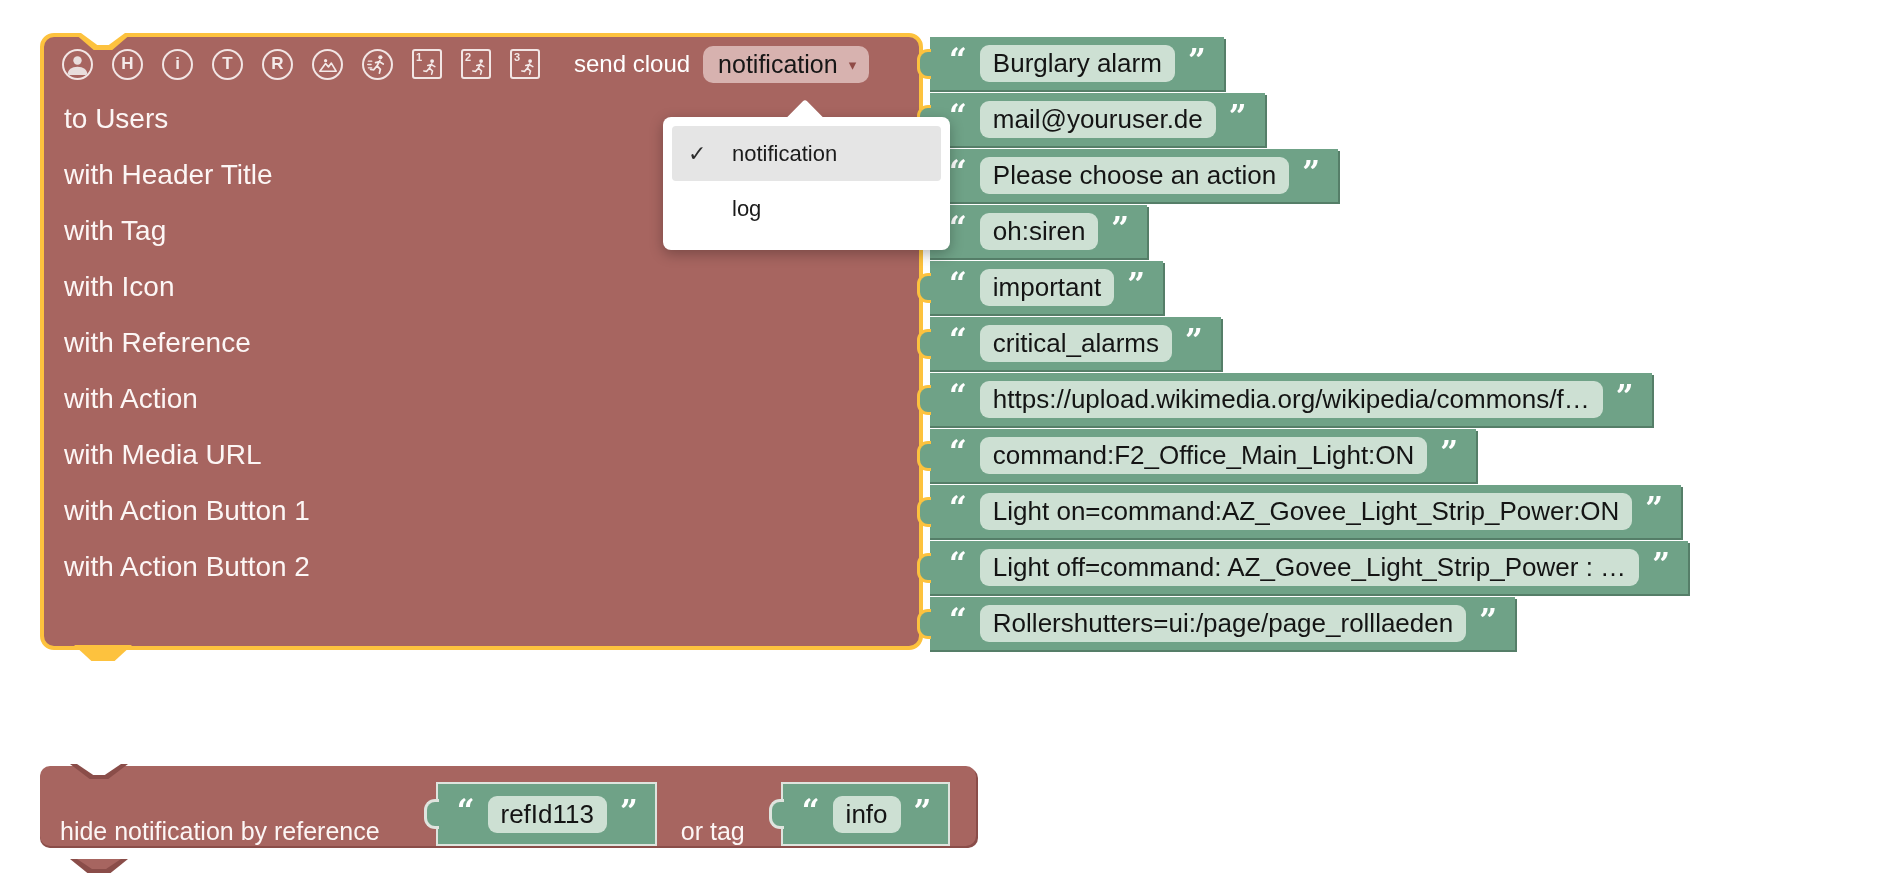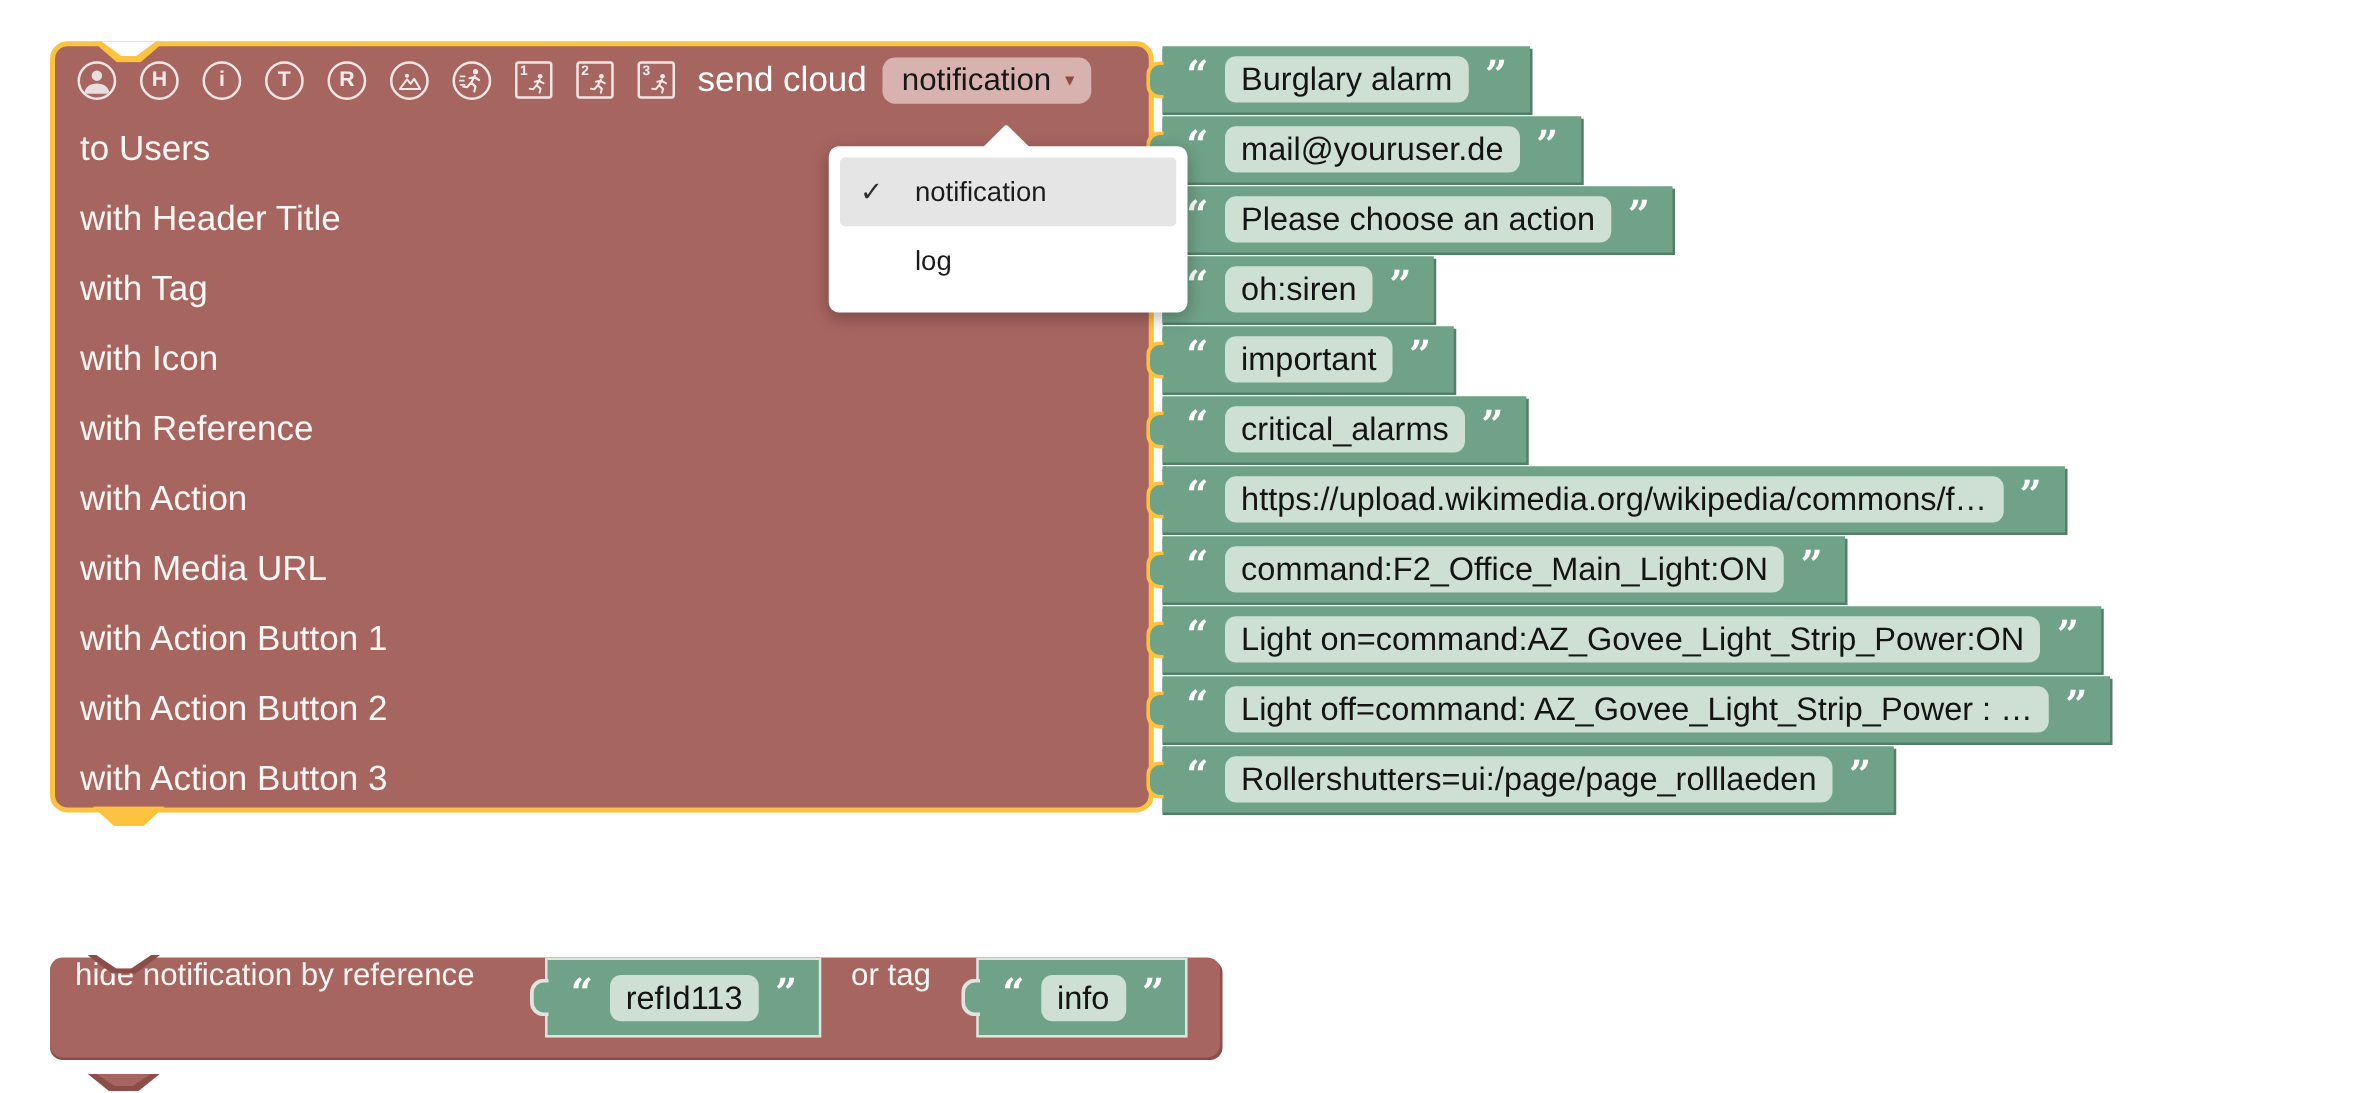--- a/index.html
+++ b/index.html
@@ -35,21 +35,21 @@
     width:31px;height:31px;border:2px solid #f2e6e5;border-radius:50%;
     box-sizing:border-box;display:flex;align-items:center;justify-content:center;
     color:#f4eae9;font-size:17px;font-weight:bold;flex:none;
   }
   .sqicon{
     width:30px;height:30px;border:2px solid #f2e6e5;border-radius:3px;
     box-sizing:border-box;position:relative;flex:none;
   }
   .sqicon .num{position:absolute;top:0px;left:2px;font-size:11px;font-weight:bold;color:#f4eae9;}
   .sqicon svg{position:absolute;right:0px;bottom:0px;}
-  .hdr-title{color:#ffffff;font-size:28px;margin-left:18px;white-space:nowrap;text-align:center;}
+  .hdr-title{color:#ffffff;font-size:24px;margin-left:34px;white-space:nowrap;text-align:center;}
   .type-field{
     margin-left:13px;height:37px;background:#d7b2af;border-radius:10px;
     display:flex;align-items:center;padding:0 13px 0 15px;gap:11px;cursor:pointer;
   }
   .type-field .val{color:#161616;font-size:25px;}
   .type-field .caret{color:#8f4b46;font-size:15px;line-height:1;}
 
   .param-rows{position:absolute;top:54px;left:20px;right:12px;}
   .param-label{
     height:56px;line-height:56px;color:#fcf6f5;font-size:28px;white-space:nowrap;
@@ -87,21 +87,21 @@
   .menu-item{
     position:relative;height:55px;display:flex;align-items:center;gap:22px;
     padding:0 10px 0 16px;font-size:22px;color:#1b1b1b;border-radius:4px;cursor:pointer;
   }
   .menu-item .check{width:22px;font-size:22px;color:#2d2d2d;}
   .menu-item.selected{background:#e5e5e5;}
 
   
   .hide-block{
     position:absolute;left:40px;top:766px;height:80px;background:#a76560;
-    border-radius:10px;display:inline-flex;align-items:flex-start;
+    border-radius:10px;display:inline-flex;align-items:flex-end;
     padding:0 26px 0 20px;box-shadow:0 2px 0 #8a4d49,2px 2px 0 #8a4d49;z-index:2;
   }
   .hide-top-notch{top:-2px;}
   .hide-top-notch .outer{background:#8a4d49;height:15px;}
   .hide-top-notch .inner{background:#ffffff;height:11px;}
   .hide-bottom-bump{bottom:-13px;}
   .hide-bottom-bump .outer{background:#8a4d49;height:14px;
     clip-path:polygon(0 0,100% 0,70% 100%,30% 100%);}
   .hide-bottom-bump .inner{background:#a76560;height:10px;
     clip-path:polygon(0 0,100% 0,66% 100%,34% 100%);}
@@ -190,21 +190,20 @@
     <div class="param-rows" id="param-rows">
         <div class="param-label">to Users</div>
         <div class="param-label">with Header Title</div>
         <div class="param-label">with Tag</div>
         <div class="param-label">with Icon</div>
         <div class="param-label">with Reference</div>
         <div class="param-label">with Action</div>
         <div class="param-label">with Media URL</div>
         <div class="param-label">with Action Button 1</div>
         <div class="param-label">with Action Button 2</div>
-        <div class="param-label">with Action Button 3</div>
       </div>
   </div>
 
   <div class="value-col" id="value-col">
       <div class="value-block" style="top: 0px;">
         <span class="tab"></span>
         <span class="q">“</span>
         <span class="str-field">Burglary alarm</span>
         <span class="q">”</span>
       </div>

